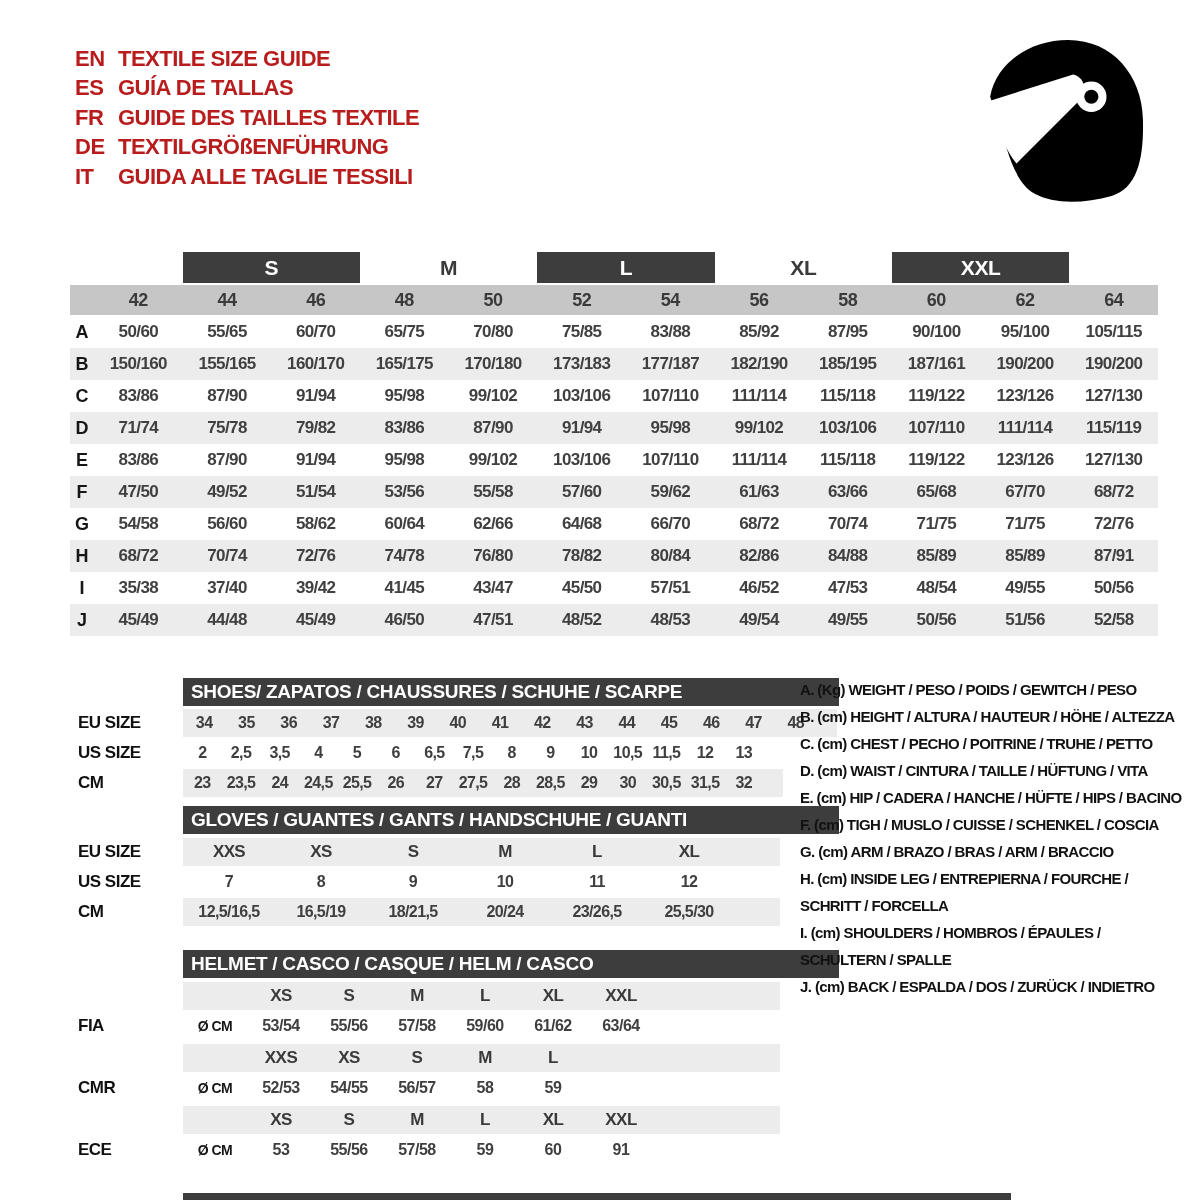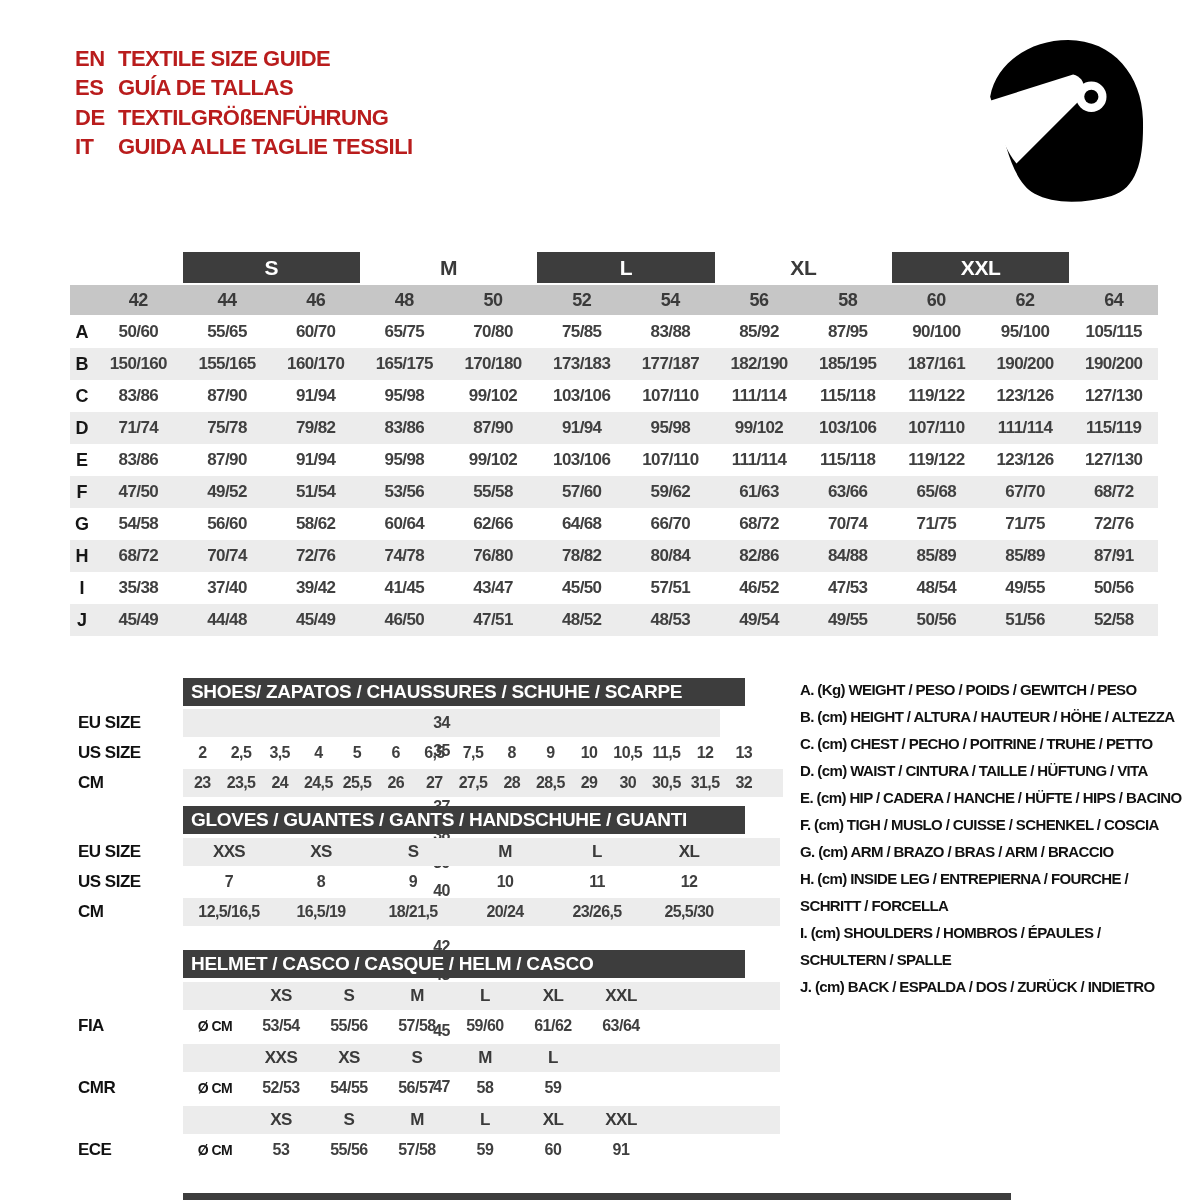--- a/index.html
+++ b/index.html
@@ -26,21 +26,21 @@
   #sizes-row{left:70px;top:285px;width:1088px;height:30px;background:var(--band_gray);display:flex;padding-left:24px;box-sizing:border-box;}
   #sizes-row .cell{flex:1;text-align:center;line-height:30px;font-weight:bold;font-size:18px;color:#3a3a3a;letter-spacing:-0.5px;}
   #apparel-rows{left:70px;top:316px;width:1088px;}
   .t-row{display:flex;height:32px;align-items:center;}
   .t-row.stripe{background:var(--stripe_gray);}
   .t-row .row-label{width:24px;text-align:center;font-weight:bold;font-size:18px;color:#161616;}
   .t-row .vals{flex:1;display:flex;}
   .t-row .vals .cell{flex:1;text-align:center;font-weight:bold;font-size:17px;color:#404040;letter-spacing:-0.6px;white-space:nowrap;}
 
   
-  .title-bar{left:183px;width:562px;height:28px;background:var(--dark_bar);color:#fff;
+  .title-bar{left:183px;width:656px;height:28px;background:var(--dark_bar);color:#fff;
     font-weight:bold;font-size:19px;letter-spacing:-0.3px;line-height:28px;padding-left:8px;box-sizing:border-box;white-space:nowrap;}
   .sec-row{left:70px;height:28px;display:flex;align-items:stretch;}
   .sec-label{width:113px;display:flex;align-items:center;font-weight:bold;font-size:17px;letter-spacing:-0.5px;color:#111;padding-left:8px;box-sizing:border-box;}
   .sec-band{height:28px;display:flex;box-sizing:border-box;}
   .sec-band.shade{background:var(--stripe_gray);}
   .sec-band .cell{flex:1;text-align:center;line-height:28px;font-weight:bold;font-size:16px;color:#3f3f3f;letter-spacing:-0.6px;white-space:nowrap;}
   .sec-band .cell.sz{font-size:17px;color:#3a3a3a;}
   .sec-band .unit{width:64px;flex:none;text-align:center;line-height:28px;font-weight:bold;font-size:14px;color:#161616;letter-spacing:-0.5px;}
   .sec-band .hcell{width:68px;flex:none;text-align:center;line-height:28px;font-weight:bold;font-size:16px;color:#3f3f3f;letter-spacing:-0.5px;white-space:nowrap;}
   .sec-band .hcell.sz{font-size:17px;color:#3a3a3a;}
@@ -59,20 +59,24 @@
 <div id="canvas">
 
   <div id="langs" class="abs">
       <div class="lang-row">
         <span class="lang-code">EN</span>
         <span class="lang-title">TEXTILE SIZE GUIDE</span>
       </div>
       <div class="lang-row">
         <span class="lang-code">ES</span>
         <span class="lang-title">GUÍA DE TALLAS</span>
+      </div>
+      <div class="lang-row">
+        <span class="lang-code">FR</span>
+        <span class="lang-title">GUIDE DES TAILLES TEXTILE</span>
       </div>
       <div class="lang-row">
         <span class="lang-code">DE</span>
         <span class="lang-title">TEXTILGRÖßENFÜHRUNG</span>
       </div>
       <div class="lang-row">
         <span class="lang-code">IT</span>
         <span class="lang-title">GUIDA ALLE TAGLIE TESSILI</span>
       </div>
     </div>
@@ -277,21 +281,21 @@
           <div class="cell">51/56</div>
           <div class="cell">52/58</div>
         </div>
       </div>
     </div>
 
   <div id="shoes-title" class="abs title-bar" style="top:678px">SHOES/ ZAPATOS / CHAUSSURES / SCHUHE / SCARPE</div>
   <div id="shoes-rows">
       <div class="abs sec-row" style="top: 709px;">
         <div class="sec-label">EU SIZE</div>
-        <div class="sec-band shade" style="width: 537px; padding-right: 20px; flex-direction: column;">
+        <div class="sec-band shade" style="width: 654px; padding-right: 20px;">
           <div class="cell">34</div>
           <div class="cell">35</div>
           <div class="cell">36</div>
           <div class="cell">37</div>
           <div class="cell">38</div>
           <div class="cell">39</div>
           <div class="cell">40</div>
           <div class="cell">41</div>
           <div class="cell">42</div>
           <div class="cell">43</div>

